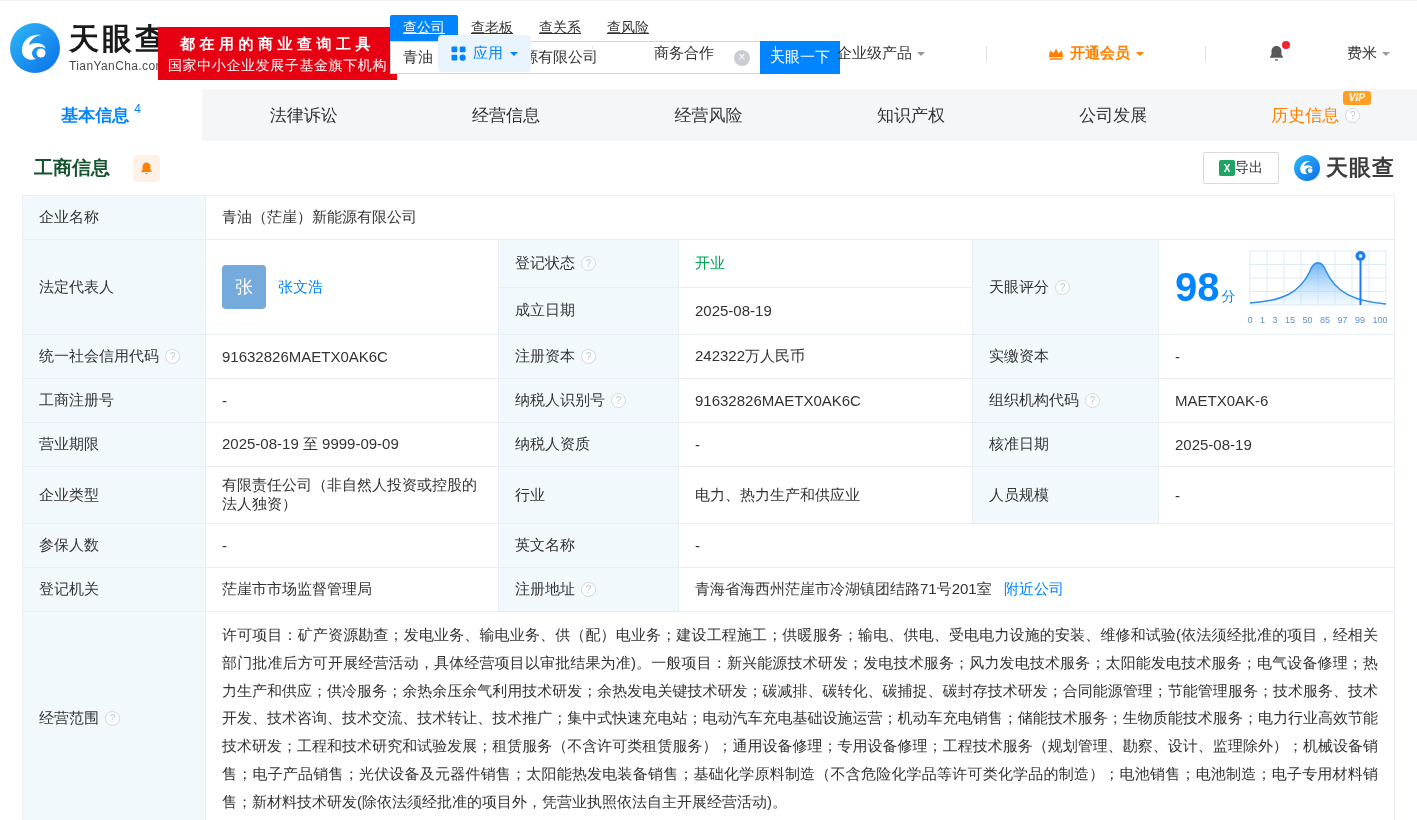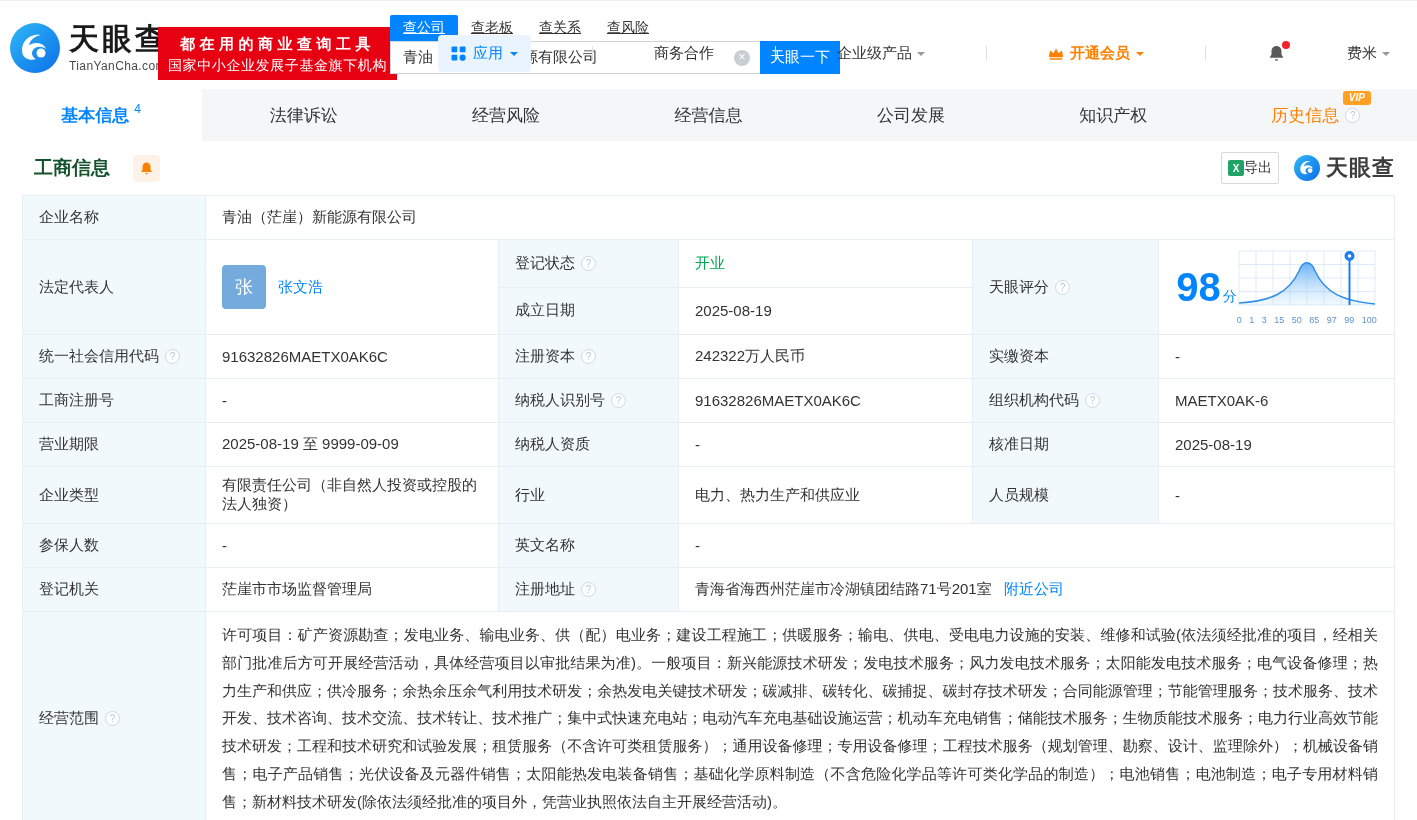--- a/index.html
+++ b/index.html
@@ -53,40 +53,40 @@
   .vip-badge::after { content:""; position:absolute; left:6px; bottom:-3px; border:3px solid transparent; border-top-color:#ffa022; }
 
   .help { display:inline-block; width:15px; height:15px; border:1px solid #ccd8e4; border-radius:50%; color:#b8c7d8; font-size:10px; line-height:14px; text-align:center; margin-left:6px; vertical-align:1px; background:#fff; cursor:pointer; flex:none; }
   .help::before { content:"?"; }
 
   
   .section-head { display:flex; align-items:center; height:54px; padding:0 22px; }
   .section-title { font-size:19px; font-weight:bold; color:#14532d; margin:12px; }
   .sub-bell { width:27px; height:27px; background:#fdf2e5; border-radius:4px; display:flex; align-items:center; justify-content:center; margin-left:11px; cursor:pointer; }
   .head-right { margin-left:auto; display:flex; align-items:center; gap:15px; }
-  .export-btn { display:flex; align-items:center; border:1px solid #d9d9d9; background:#fff; padding:6px 6px; font-size:14px; color:#333; cursor:pointer; border-radius:2px; font-family:inherit; }
+  .export-btn { display:flex; align-items:center; border:1px solid #d9d9d9; background:#fff; padding:6px 15px; font-size:14px; color:#333; cursor:pointer; border-radius:2px; font-family:inherit; }
   .xls-icon { width:16px; height:16px; background:#21a366; border-radius:2px; color:#fff; font-size:10px; font-weight:bold; display:flex; align-items:center; justify-content:center; }
   .xls-icon::before { content:"X"; }
   .watermark { display:flex; align-items:center; gap:6px; }
   .wm-icon { width:26px; height:26px; }
   .wm-text { font-size:22px; font-weight:bold; color:#3d3d3d; letter-spacing:1px; }
 
   
   .info-table { border-collapse:collapse; table-layout:fixed; width:1373px; margin:0 22px; font-size:15px; }
   .info-table td { border:1px solid #e9eef4; padding:9px 16px; vertical-align:middle; color:#333; word-break:break-all; }
   td.lbl { background:#f2f9fd; }
   .lblwrap { display:flex; align-items:center; }
   .green { color:#00a854; }
   .link { color:#0084ff; text-decoration:none; cursor:pointer; }
   .rep { display:flex; align-items:center; gap:12px; }
   .avatar { width:44px; height:44px; border-radius:4px; background:#74aadc; color:#fff; font-size:18px; display:flex; align-items:center; justify-content:center; flex:none; }
   .r1 td { height:44px; }
   .rh td { height:44px; }
   .score-cell { padding:4px 8px 4px 14px; }
-  .score-wrap { display:flex; align-items:center; cursor:pointer;justify-content:center; }
+  .score-wrap { display:flex; align-items:center; gap:12px; cursor:pointer; }
   .score-num { color:#0084ff; white-space:nowrap; }
   .score-num b { font-size:40px; font-weight:bold; }
   .score-num i { font-style:normal; font-size:14px; margin-left:2px; }
   .score-chart { width:140px; flex:none; }
   .ticks { display:flex; justify-content:space-between; font-size:9px; color:#5e93c8; margin-top:1px; }
   .scope { line-height:1.85; text-align:justify; padding-top:13px; padding-bottom:13px; }
 </style>
 </head>
 <body>
 
@@ -176,30 +176,30 @@
 
   <nav class="page-tabs">
     <div class="ptab active">
       <span>基本信息</span>
       <span class="count">4</span>
     </div>
     <div class="ptab">
         <span>法律诉讼</span>
       </div>
     <div class="ptab">
+        <span>经营信息</span>
+      </div>
+    <div class="ptab">
         <span>经营风险</span>
       </div>
     <div class="ptab">
-        <span>经营信息</span>
+        <span>知识产权</span>
       </div>
     <div class="ptab">
         <span>公司发展</span>
-      </div>
-    <div class="ptab">
-        <span>知识产权</span>
       </div>
     <div class="ptab vip-tab">
       <span class="vip-badge">VIP</span>
       <span>历史信息</span>
       <span class="help"></span>
     </div>
   </nav>
 
   <section class="section-head">
     <h2 class="section-title">工商信息</h2>

